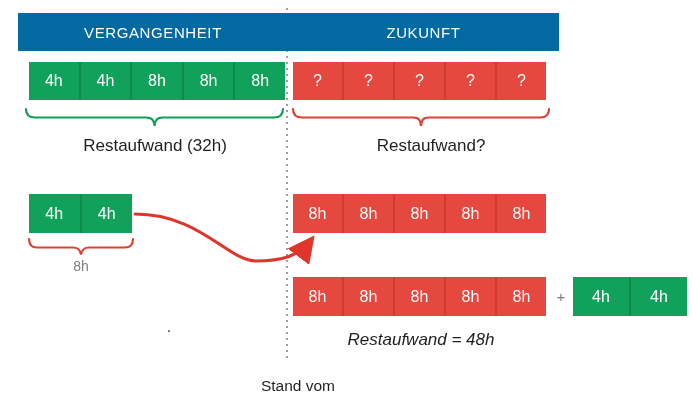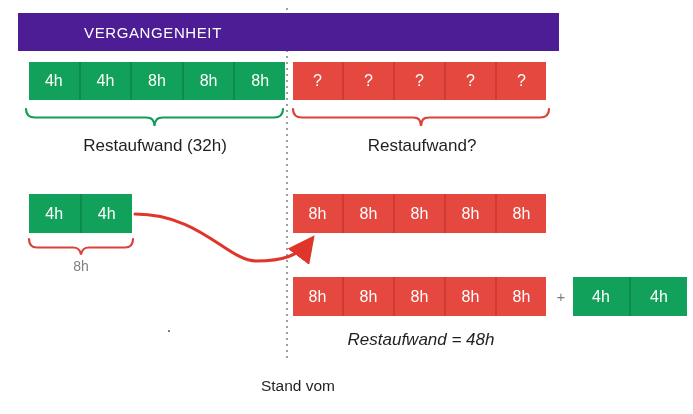--- a/index.html
+++ b/index.html
@@ -8,21 +8,21 @@
     font-family:"Liberation Sans", sans-serif;overflow:hidden;
   }
   .abs{position:absolute;}
   
   #divider{
     left:286px;top:8px;width:2px;height:354px;z-index:0;
     background:repeating-linear-gradient(to bottom,#9e9e9e 0 2px,transparent 2px 6px);
   }
   
   #header-bar{
-    left:18px;top:13px;width:541px;height:38px;background:#4c1d95;z-index:1;
+    left:18px;top:13px;width:541px;height:38px;background:#0369a1;z-index:1;
     color:#ffffff;font-size:15px;letter-spacing:0.6px;
   }
   #header-bar .half{position:absolute;top:0;height:38px;display:flex;align-items:center;justify-content:center;}
   #header-left{left:0;width:270px;}
   #header-right{left:270px;width:271px;}
   
   .cells{display:flex;z-index:2;border-radius:13px;}
   .cell{
     flex:1;display:flex;align-items:center;justify-content:center;
     color:#ffffff;font-size:16px;
@@ -33,36 +33,37 @@
   .red .cell + .cell{border-left:2px solid #cf3a31;}
   #row1-past{left:29px;top:62px;width:256px;height:38px;}
   #row1-future{left:293px;top:62px;width:253px;height:38px;}
   #row2-moved{left:29px;top:194px;width:103px;height:39px;}
   #row2-future{left:293px;top:194px;width:253px;height:39px;}
   #row3-future{left:293px;top:277px;width:253px;height:39px;}
   #row3-moved{left:573px;top:277px;width:114px;height:39px;}
   
   .caption{z-index:2;color:#1f1f1f;font-size:17px;text-align:center;}
   #caption-ist{left:26px;top:136px;width:258px;}
-  #caption-rest{left:294px;top:136px;width:256px;}
+  #caption-rest{left:303px;top:136px;width:256px;}
   #caption-rest48{left:293px;top:330px;width:256px;font-style:italic;}
   #caption-8h{left:29px;top:258px;width:104px;text-align:center;color:#7f7f7f;font-size:14px;}
   #plus-sign{left:549px;top:277px;width:24px;height:39px;display:flex;align-items:center;justify-content:center;color:#7f7f7f;font-size:15px;z-index:2;}
   #stray-dot{left:163px;top:318px;width:12px;color:#3f3f3f;font-size:16px;text-align:center;z-index:2;}
   #stand-text{left:217px;top:377px;width:162px;text-align:center;color:#1f1f1f;font-size:15.5px;z-index:2;}
   
   #vector-layer{left:0;top:0;width:693px;height:414px;z-index:3;pointer-events:none;}
 </style>
 </head>
 <body>
 
 <div class="abs" id="divider"></div>
 
 <div class="abs" id="header-bar">
   <div class="half" id="header-left">VERGANGENHEIT</div>
+  <div class="half" id="header-right">ZUKUNFT</div>
 </div>
 
 <div class="abs cells green" id="row1-past">
   <div class="cell">4h</div>
   <div class="cell">4h</div>
   <div class="cell">8h</div>
   <div class="cell">8h</div>
   <div class="cell">8h</div>
 </div>
 <div class="abs cells red" id="row1-future">

